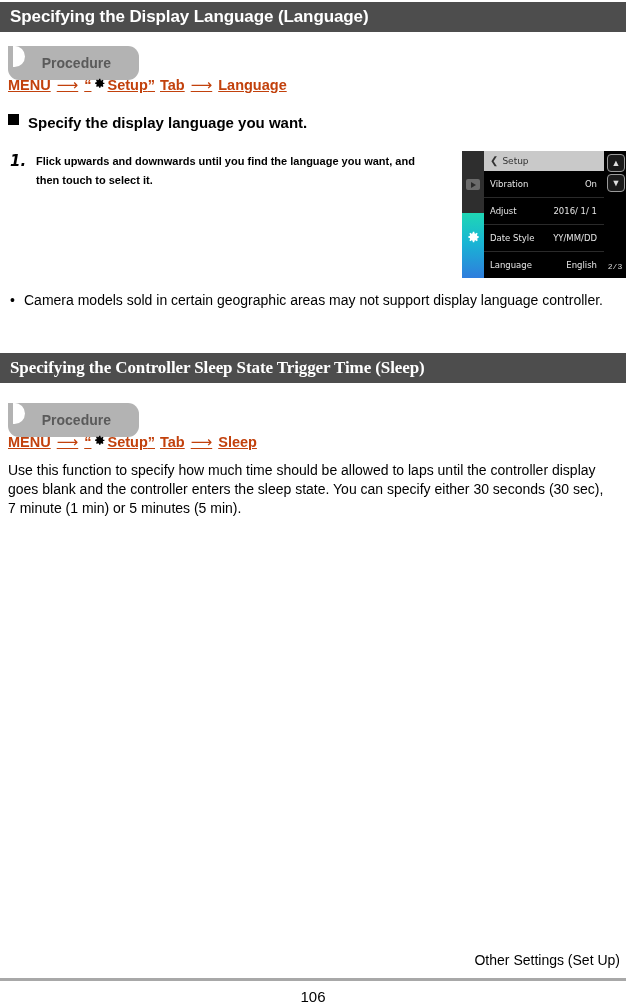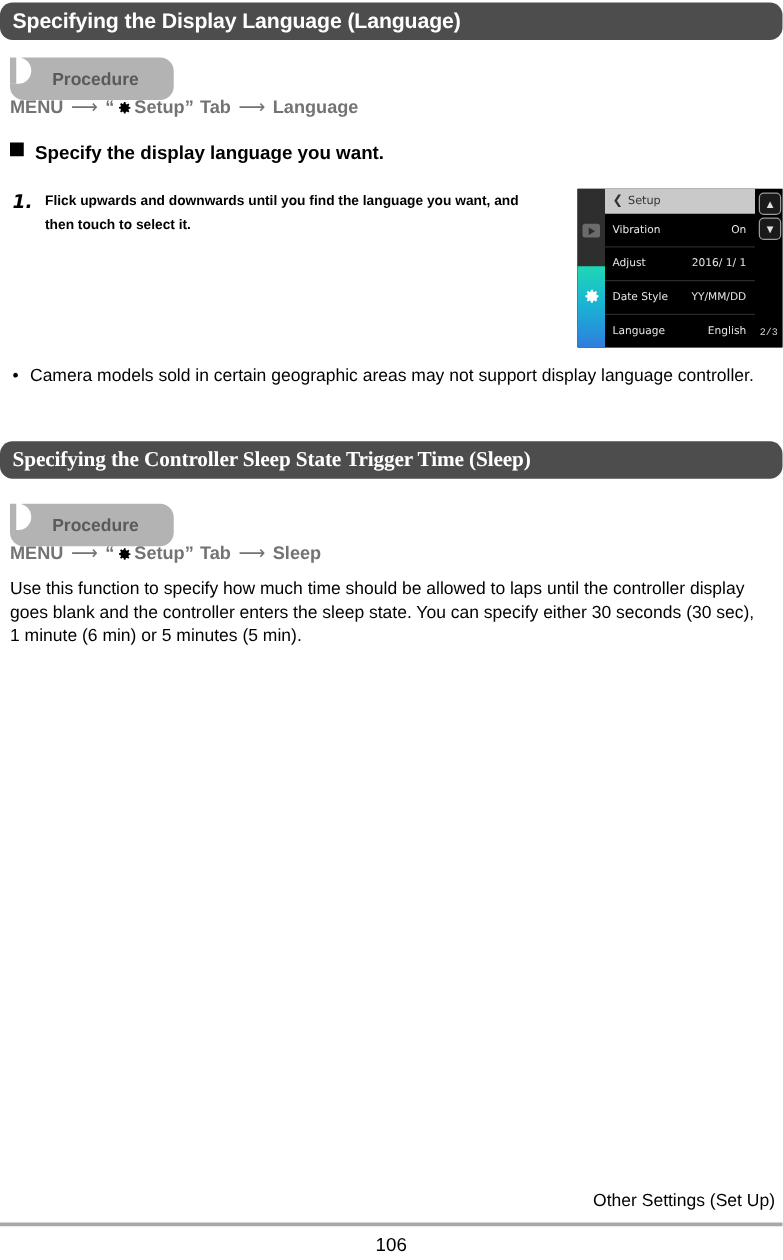--- a/index.html
+++ b/index.html
@@ -18,21 +18,20 @@
 
   
   .section-bar {
     position: absolute;
     left: 0;
     width: 626px;
     height: 30px;
     background: #4d4d4d;
     display: flex;
     align-items: center;
-    border-radius: 10px;
   }
   .section-bar .section-title {
     color: #ffffff;
     font-size: 17px;
     font-weight: bold;
     letter-spacing: -0.1px;
     padding-left: 10px;
     white-space: nowrap;
   }
 
@@ -77,24 +76,25 @@
     padding-right: 28px;
     z-index: 2;
   }
 
   
   .menu-path {
     position: absolute;
     left: 8px;
     font-size: 14.5px;
     font-weight: bold;
-    color: #737373;
+    color: #c2410c;
     white-space: nowrap;
     display: flex;
-    align-items: center;
+    align-items: flex-start;
+    text-decoration: underline;
   }
   .menu-path .arrow {
     display: inline-block;
     margin: 0 6px;
     font-size: 15px;
     font-weight: normal;
     transform: translateY(-1px);
   }
   .gear-inline {
     display: inline-block;
@@ -434,17 +434,17 @@
       <path fill="#000" d="M21 13.2v-2.4l-2.3-.4a7 7 0 0 0-.7-1.7l1.4-1.9-1.7-1.7-1.9 1.4a7 7 0 0 0-1.7-.7L13.7 3h-2.4l-.4 2.3a7 7 0 0 0-1.7.7L7.3 4.6 5.6 6.3l1.4 1.9a7 7 0 0 0-.7 1.7L4 10.3v2.4l2.3.4a7 7 0 0 0 .7 1.7l-1.4 1.9 1.7 1.7 1.9-1.4a7 7 0 0 0 1.7.7l.4 2.3h2.4l.4-2.3a7 7 0 0 0 1.7-.7l1.9 1.4 1.7-1.7-1.4-1.9a7 7 0 0 0 .7-1.7l2.3-.4z"></path>
     </svg>
   </span>
   <span>Setup</span>
   <span>”</span>
   <span style="margin-left:5px;">Tab</span>
   <span class="arrow">⟶</span>
   <span>Sleep</span>
 </div>
 
-<div class="body-para" style="top:461px;">Use this function to specify how much time should be allowed to laps until the controller display goes blank and the controller enters the sleep state. You can specify either 30 seconds (30 sec), 1 minute (6 min)  or 5 minutes (5 min).</div>
+<div class="body-para" style="top:461px;">Use this function to specify how much time should be allowed to laps until the controller display goes blank and the controller enters the sleep state. You can specify either 30 seconds (30 sec), 7 minute (1 min)  or 5 minutes (5 min).</div>
 
 <div class="footer-rule"></div>
 <div class="page-number">106</div>
 <div class="footer-chapter">Other Settings (Set Up)</div>
 
 </body></html>

